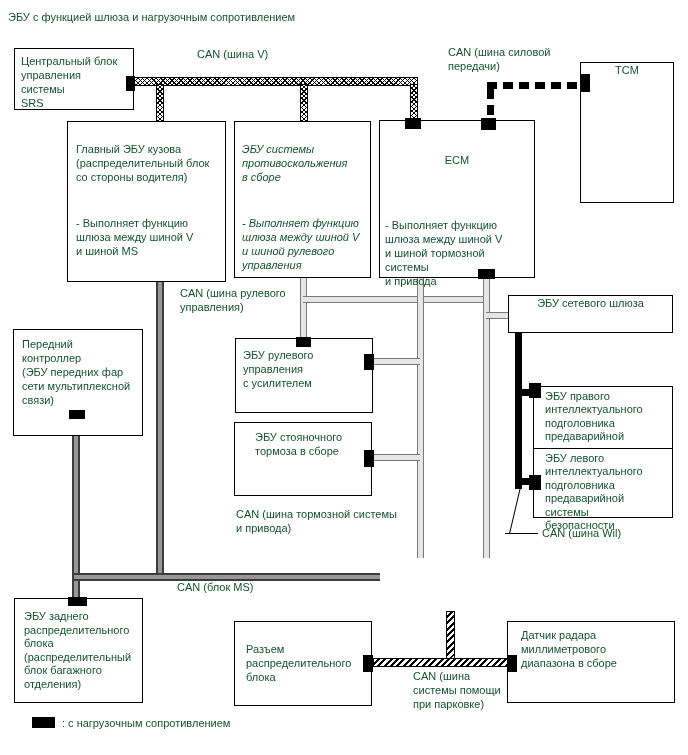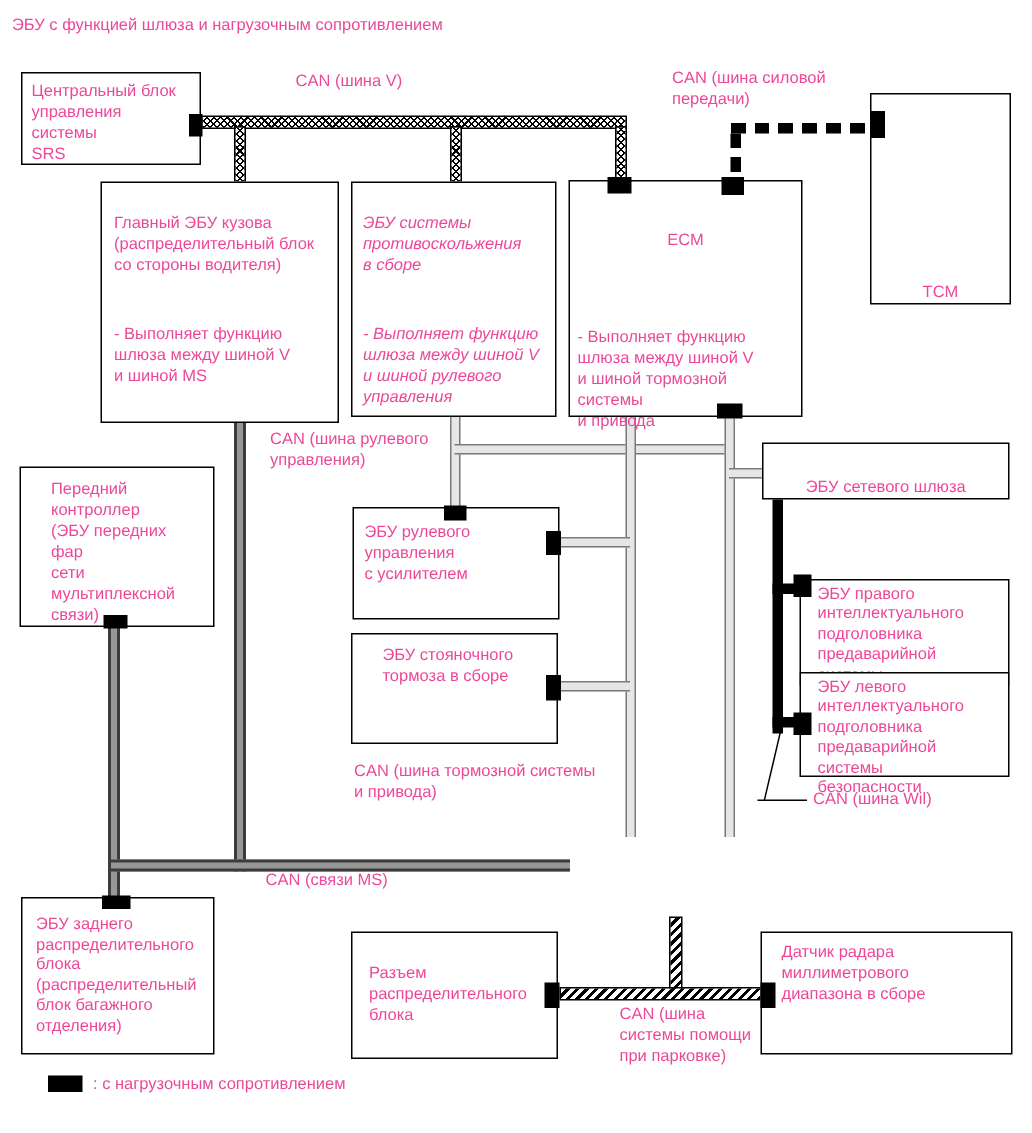--- a/index.html
+++ b/index.html
@@ -1,17 +1,17 @@
 <!DOCTYPE html>
 <html><head>
 <meta charset="utf-8">
 <style>
   html,body{margin:0;padding:0;background:#fff;}
   #canvas{position:relative;width:679px;height:755px;background:#fff;overflow:hidden;
-          font-family:"Liberation Sans","DejaVu Sans",sans-serif;color:#ec4899;}
+          font-family:"Liberation Sans","DejaVu Sans",sans-serif;color:#14532d;}
   .box{position:absolute;background:#fff;border:1.4px solid #000;box-sizing:border-box;
        font-size:11px;line-height:14px;white-space:pre-line;}
   .lbl{position:absolute;font-size:11px;line-height:14px;white-space:pre-line;}
   .title{position:absolute;font-size:11px;}
   .res{position:absolute;background:#000;}
   .seg{position:absolute;box-sizing:border-box;}
   
   .bx{border:1px solid #000;
       background-image:repeating-linear-gradient(45deg,#000 0 1px,rgba(0,0,0,0) 1px 3.2px),
                        repeating-linear-gradient(-45deg,#000 0 1px,#fff 1px 3.2px);}
@@ -23,21 +23,21 @@
   .dv{background-image:repeating-linear-gradient(180deg,#000 0 10px,rgba(0,0,0,0) 10px 16px);}
   
   .lg-v{background:#e6e6e6;border-left:1.5px solid #7a7a7a;border-right:1.5px solid #7a7a7a;}
   .lg-h{background:#e6e6e6;border-top:1.5px solid #7a7a7a;border-bottom:1.5px solid #7a7a7a;}
   
   .dk-v{background:#979797;border-left:2px solid #3c3c3c;border-right:2px solid #3c3c3c;}
   .dk-h{background:#979797;border-top:2px solid #3c3c3c;border-bottom:2px solid #3c3c3c;}
   
   .bk{background:#000;}
   .thin{position:absolute;border-top:1.4px solid #000;}
-  .center{display:flex;align-items:flex-end;justify-content:center;white-space:pre-line;}
+  .center{display:flex;align-items:flex-start;justify-content:center;white-space:pre-line;}
 </style>
 </head>
 <body>
 
 <div id="canvas">
 
   <div class="title" style="left:8px;top:11px;">ЭБУ с функцией шлюза и нагрузочным сопротивлением</div>
 
   <div class="seg bx" style="left:134px;top:77px;width:284px;height:9px;"></div>
   <div class="seg bx" style="left:156px;top:84px;width:8px;height:38px;"></div>
@@ -96,21 +96,21 @@
     <div style="margin-top:37px;">- Выполняет функцию
 шлюза между шиной V
 и шиной тормозной системы
 и привода</div>
   </div>
 
   <div class="box center" style="left:580px;top:62px;width:94px;height:141px;"><span>TCM</span></div>
 
   <div class="box center" style="left:508px;top:295px;width:165px;height:38px;"><span>ЭБУ сетевого шлюза</span></div>
 
-  <div class="box" style="left:13px;top:311px;width:130px;height:107px;padding:7px 20px;"><span>Передний контроллер
+  <div class="box" style="left:13px;top:329px;width:130px;height:107px;padding:7px 8px;"><span>Передний контроллер
 (ЭБУ передних фар
 сети мультиплексной
 связи)</span></div>
 
   <div class="box" style="left:235px;top:338px;width:138px;height:75px;padding:9px 7px;"><span>ЭБУ рулевого
 управления
 с усилителем</span></div>
 
   <div class="box" style="left:234px;top:422px;width:138px;height:74px;padding:7px 20px;"><span>ЭБУ стояночного
 тормоза в сборе</span></div>
@@ -158,21 +158,21 @@
   <div class="res" style="left:363px;top:655px;width:10px;height:17px;"></div>
   <div class="res" style="left:507px;top:655px;width:10px;height:17px;"></div>
 
   <div class="lbl" style="left:197px;top:47px;">CAN (шина V)</div>
   <div class="lbl" style="left:448px;top:45px;">CAN (шина силовой
 передачи)</div>
   <div class="lbl" style="left:180px;top:286px;">CAN (шина рулевого
 управления)</div>
   <div class="lbl" style="left:236px;top:507px;">CAN (шина тормозной системы
 и привода)</div>
-  <div class="lbl" style="left:177px;top:580px;">CAN (связи MS)</div>
+  <div class="lbl" style="left:177px;top:580px;">CAN (блок MS)</div>
   <div class="lbl" style="left:542px;top:526px;">CAN (шина Wil)</div>
   <div class="lbl" style="left:413px;top:669px;">CAN (шина
 системы помощи
 при парковке)</div>
 
   <div class="res" style="left:32px;top:717px;width:23px;height:11px;"></div>
   <div class="lbl" style="left:62px;top:716px;">: с нагрузочным сопротивлением</div>
 
 </div>
 

